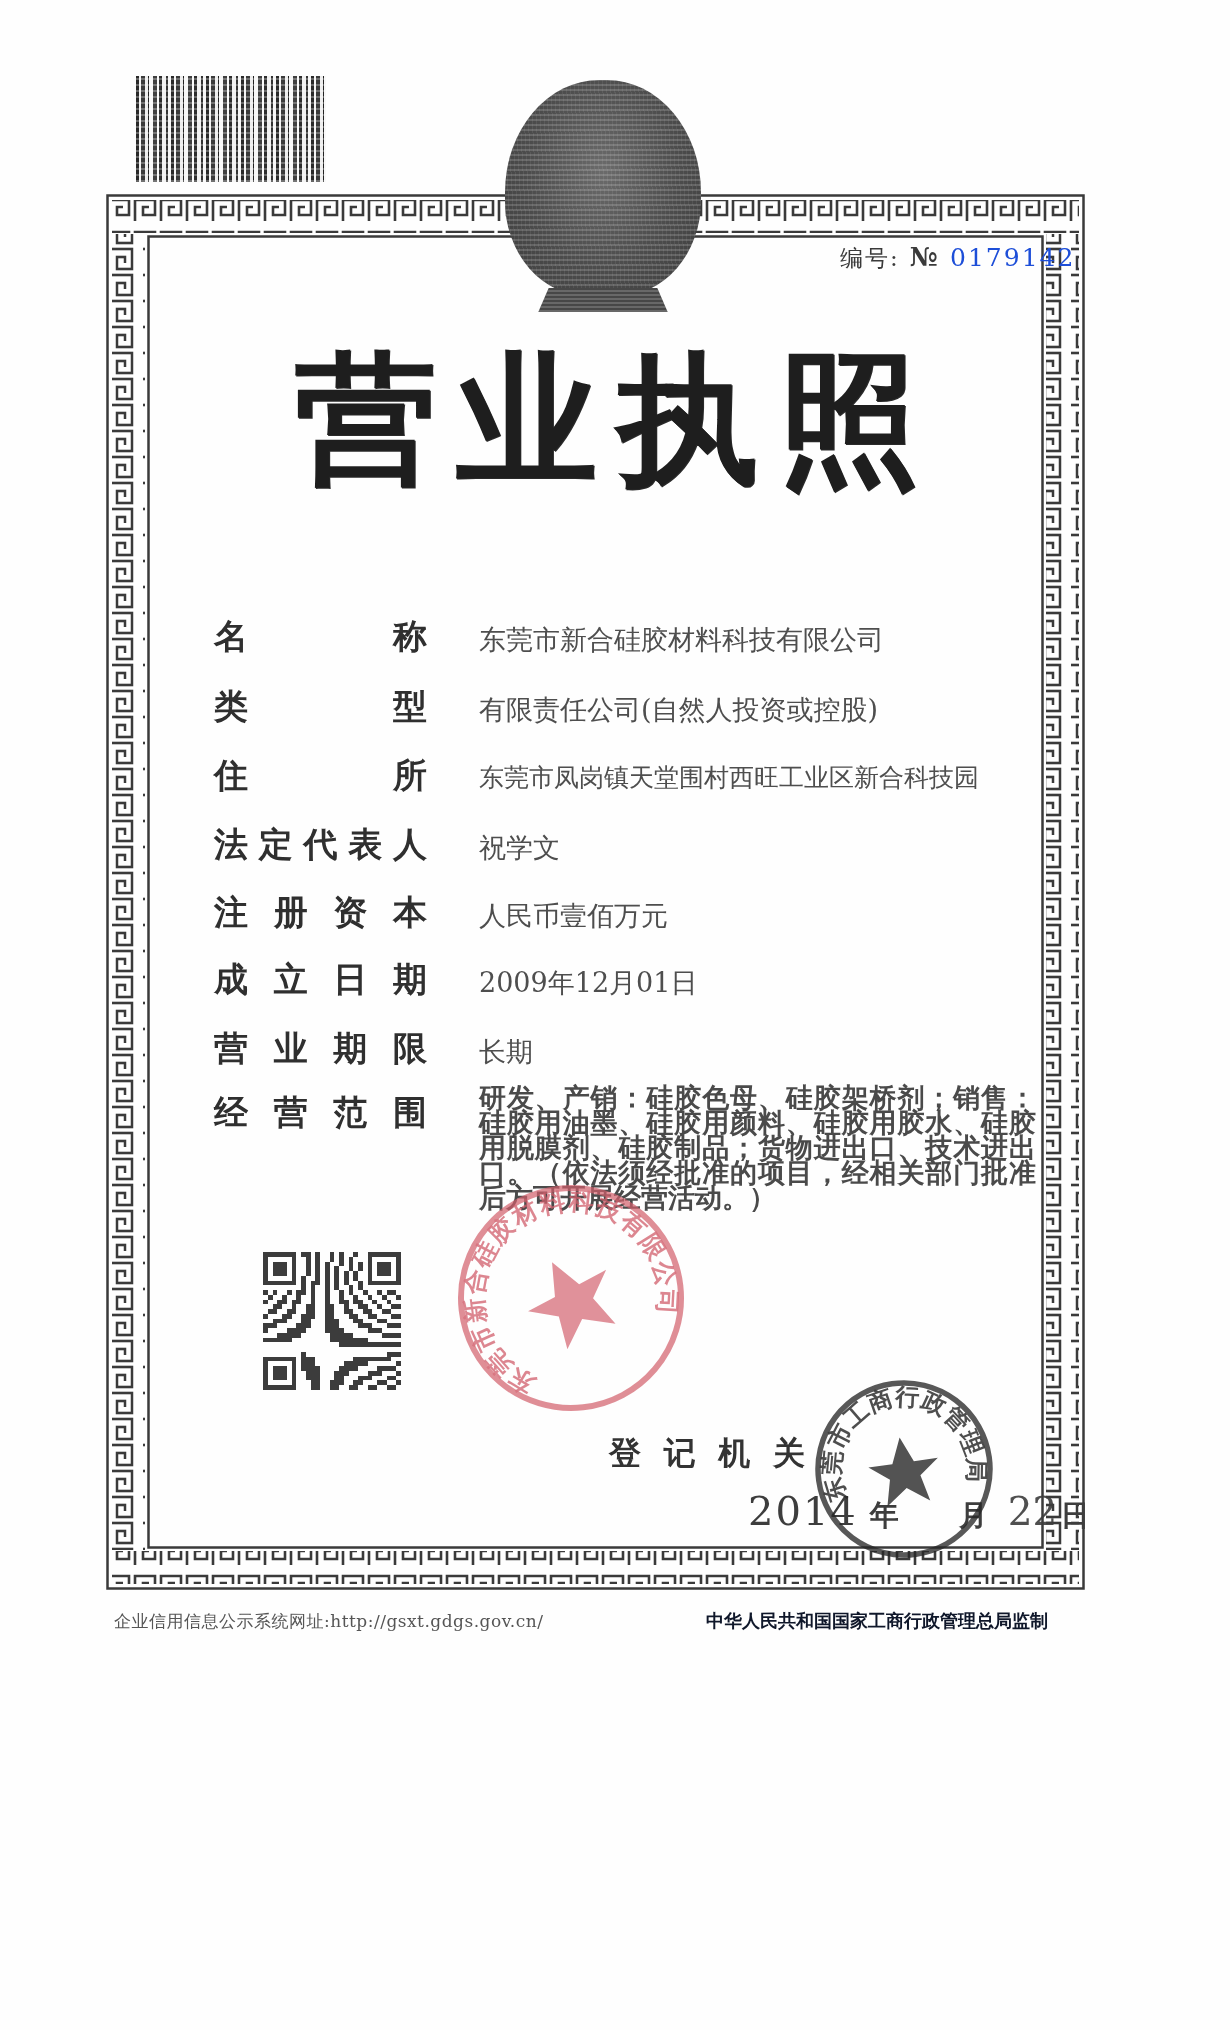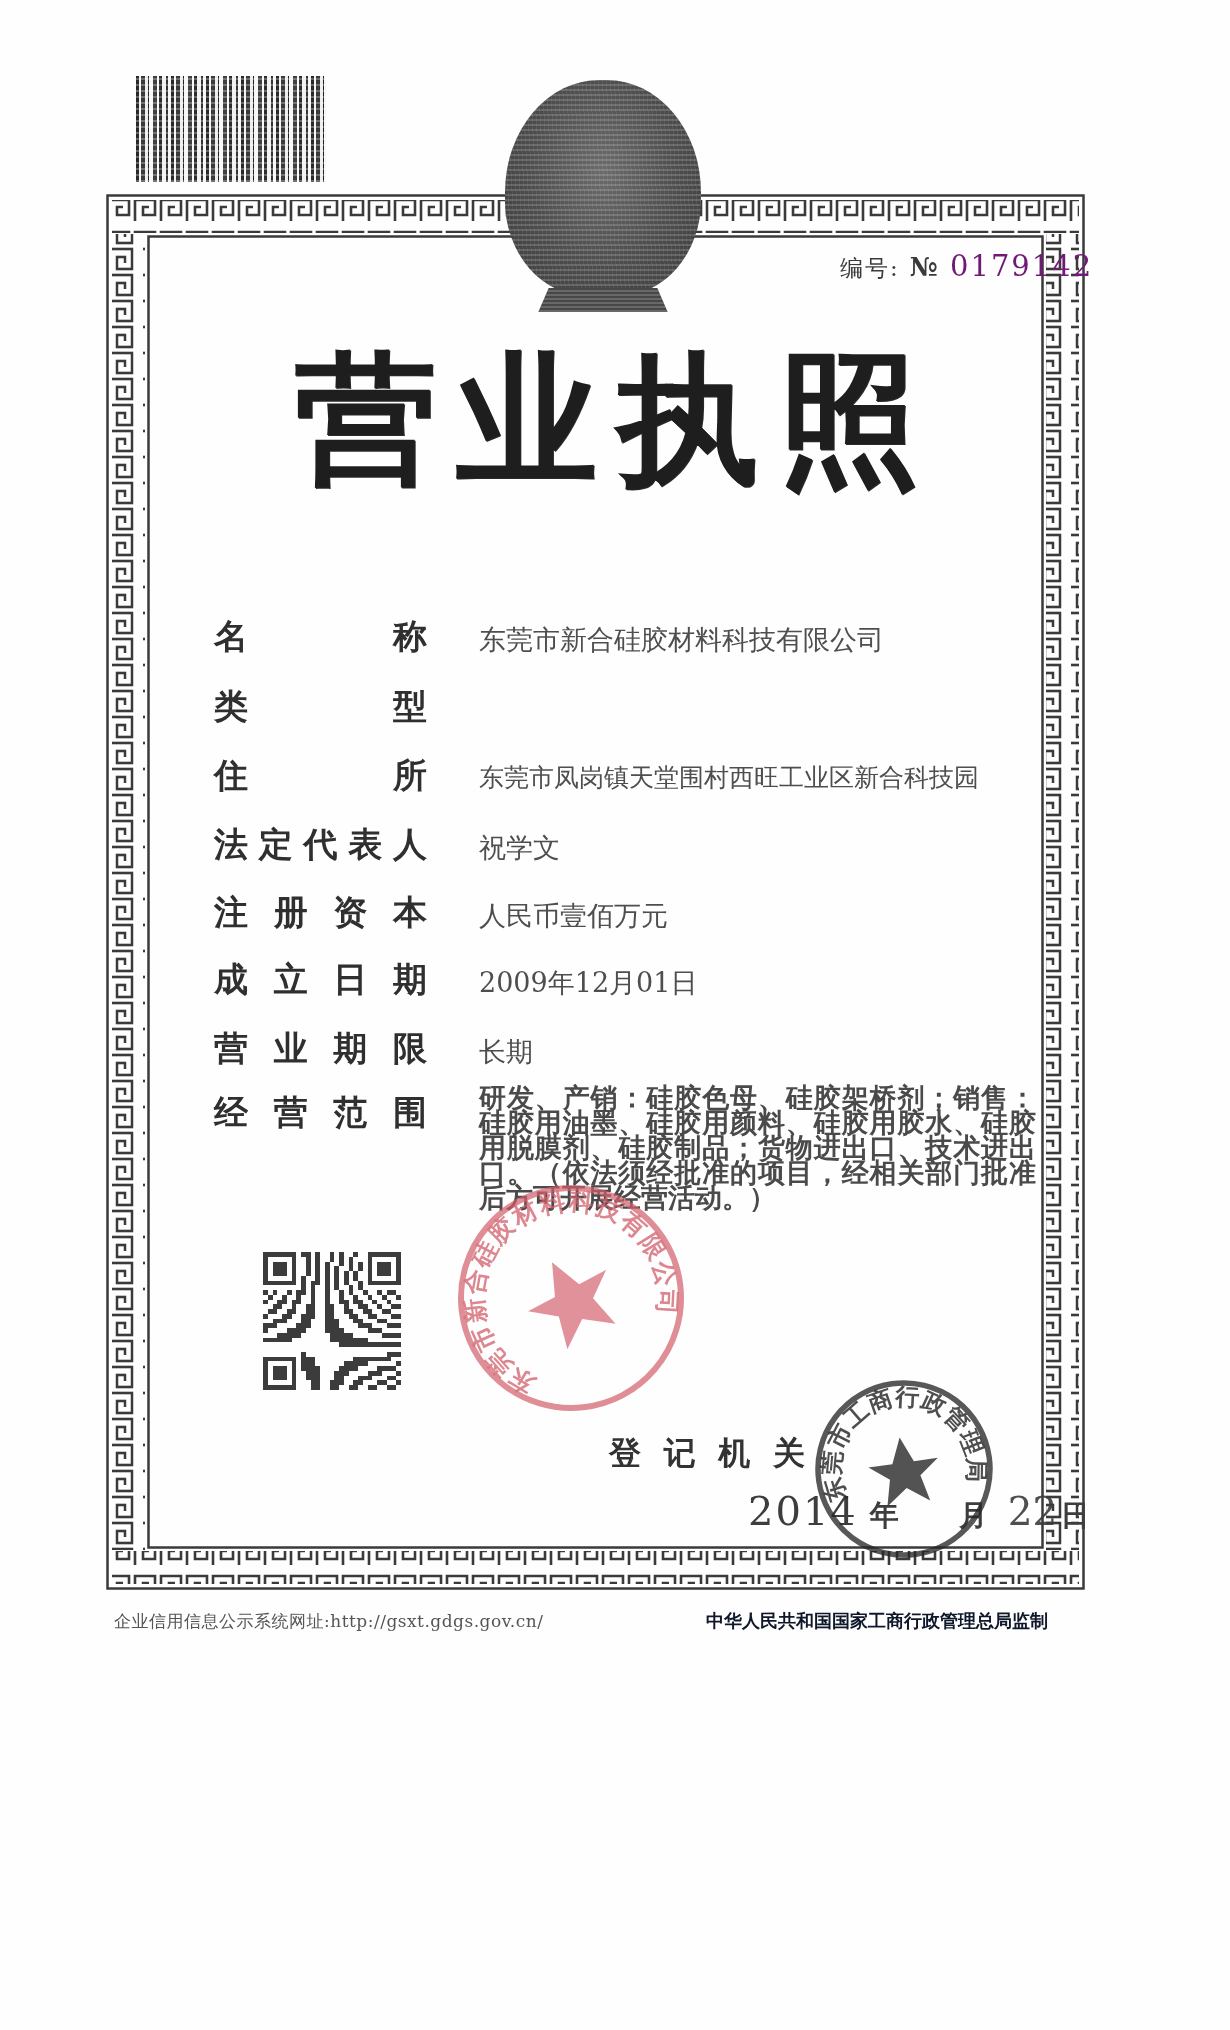--- a/index.html
+++ b/index.html
@@ -32,26 +32,26 @@
     content:""; position:absolute; left:17%; bottom:-16px; width:66%; height:24px;
     background:
       repeating-linear-gradient(0deg, rgba(255,255,255,.18) 0 2px, rgba(0,0,0,0) 2px 4px),
       #474747;
     clip-path:polygon(8% 0, 92% 0, 100% 100%, 0 100%);
   }
   
   .frame { position:absolute; left:106px; top:194px; z-index:0; }
   
   .serial {
-    position:absolute; left:840px; top:249px; z-index:2;
+    position:absolute; left:840px; top:242px; z-index:2;
     display:flex; align-items:baseline; color:#3a3a3a;
   }
   .serial .s-label { font-size:23px; letter-spacing:2px; }
   .serial .s-sym { font-size:26px; font-weight:bold; margin-left:10px; }
-  .serial .s-num { font-size:29px; margin-left:12px; letter-spacing:2px; color:#701a75; }
+  .serial .s-num { font-size:25px; margin-left:12px; letter-spacing:2px; color:#1d4ed8; }
   
   .title {
     position:absolute; left:295px; top:344px; width:624px; height:150px; z-index:2;
     display:flex; justify-content:space-between; align-items:center;
     font-family:"DejaVu Sans","Liberation Sans",sans-serif;
     font-size:141px; font-weight:900; color:#1e1e1e; line-height:1;
     text-shadow:1px 1px 0 #2a2a2a;
   }
   
   .regno { position:absolute; left:622px; top:533px; z-index:2; display:flex; align-items:baseline; }
@@ -138,20 +138,21 @@
         <span>名</span>
         <span>称</span>
       </div>
     <div class="f-value">东莞市新合硅胶材料科技有限公司</div>
   </div>
   <div class="row" style="top:688px">
     <div class="f-label">
         <span>类</span>
         <span>型</span>
       </div>
+    <div class="f-value">有限责任公司(自然人投资或控股)</div>
   </div>
   <div class="row row-addr" style="top:757px">
     <div class="f-label">
         <span>住</span>
         <span>所</span>
       </div>
     <div class="f-value">东莞市凤岗镇天堂围村西旺工业区新合科技园</div>
   </div>
   <div class="row" style="top:826px">
     <div class="f-label">

